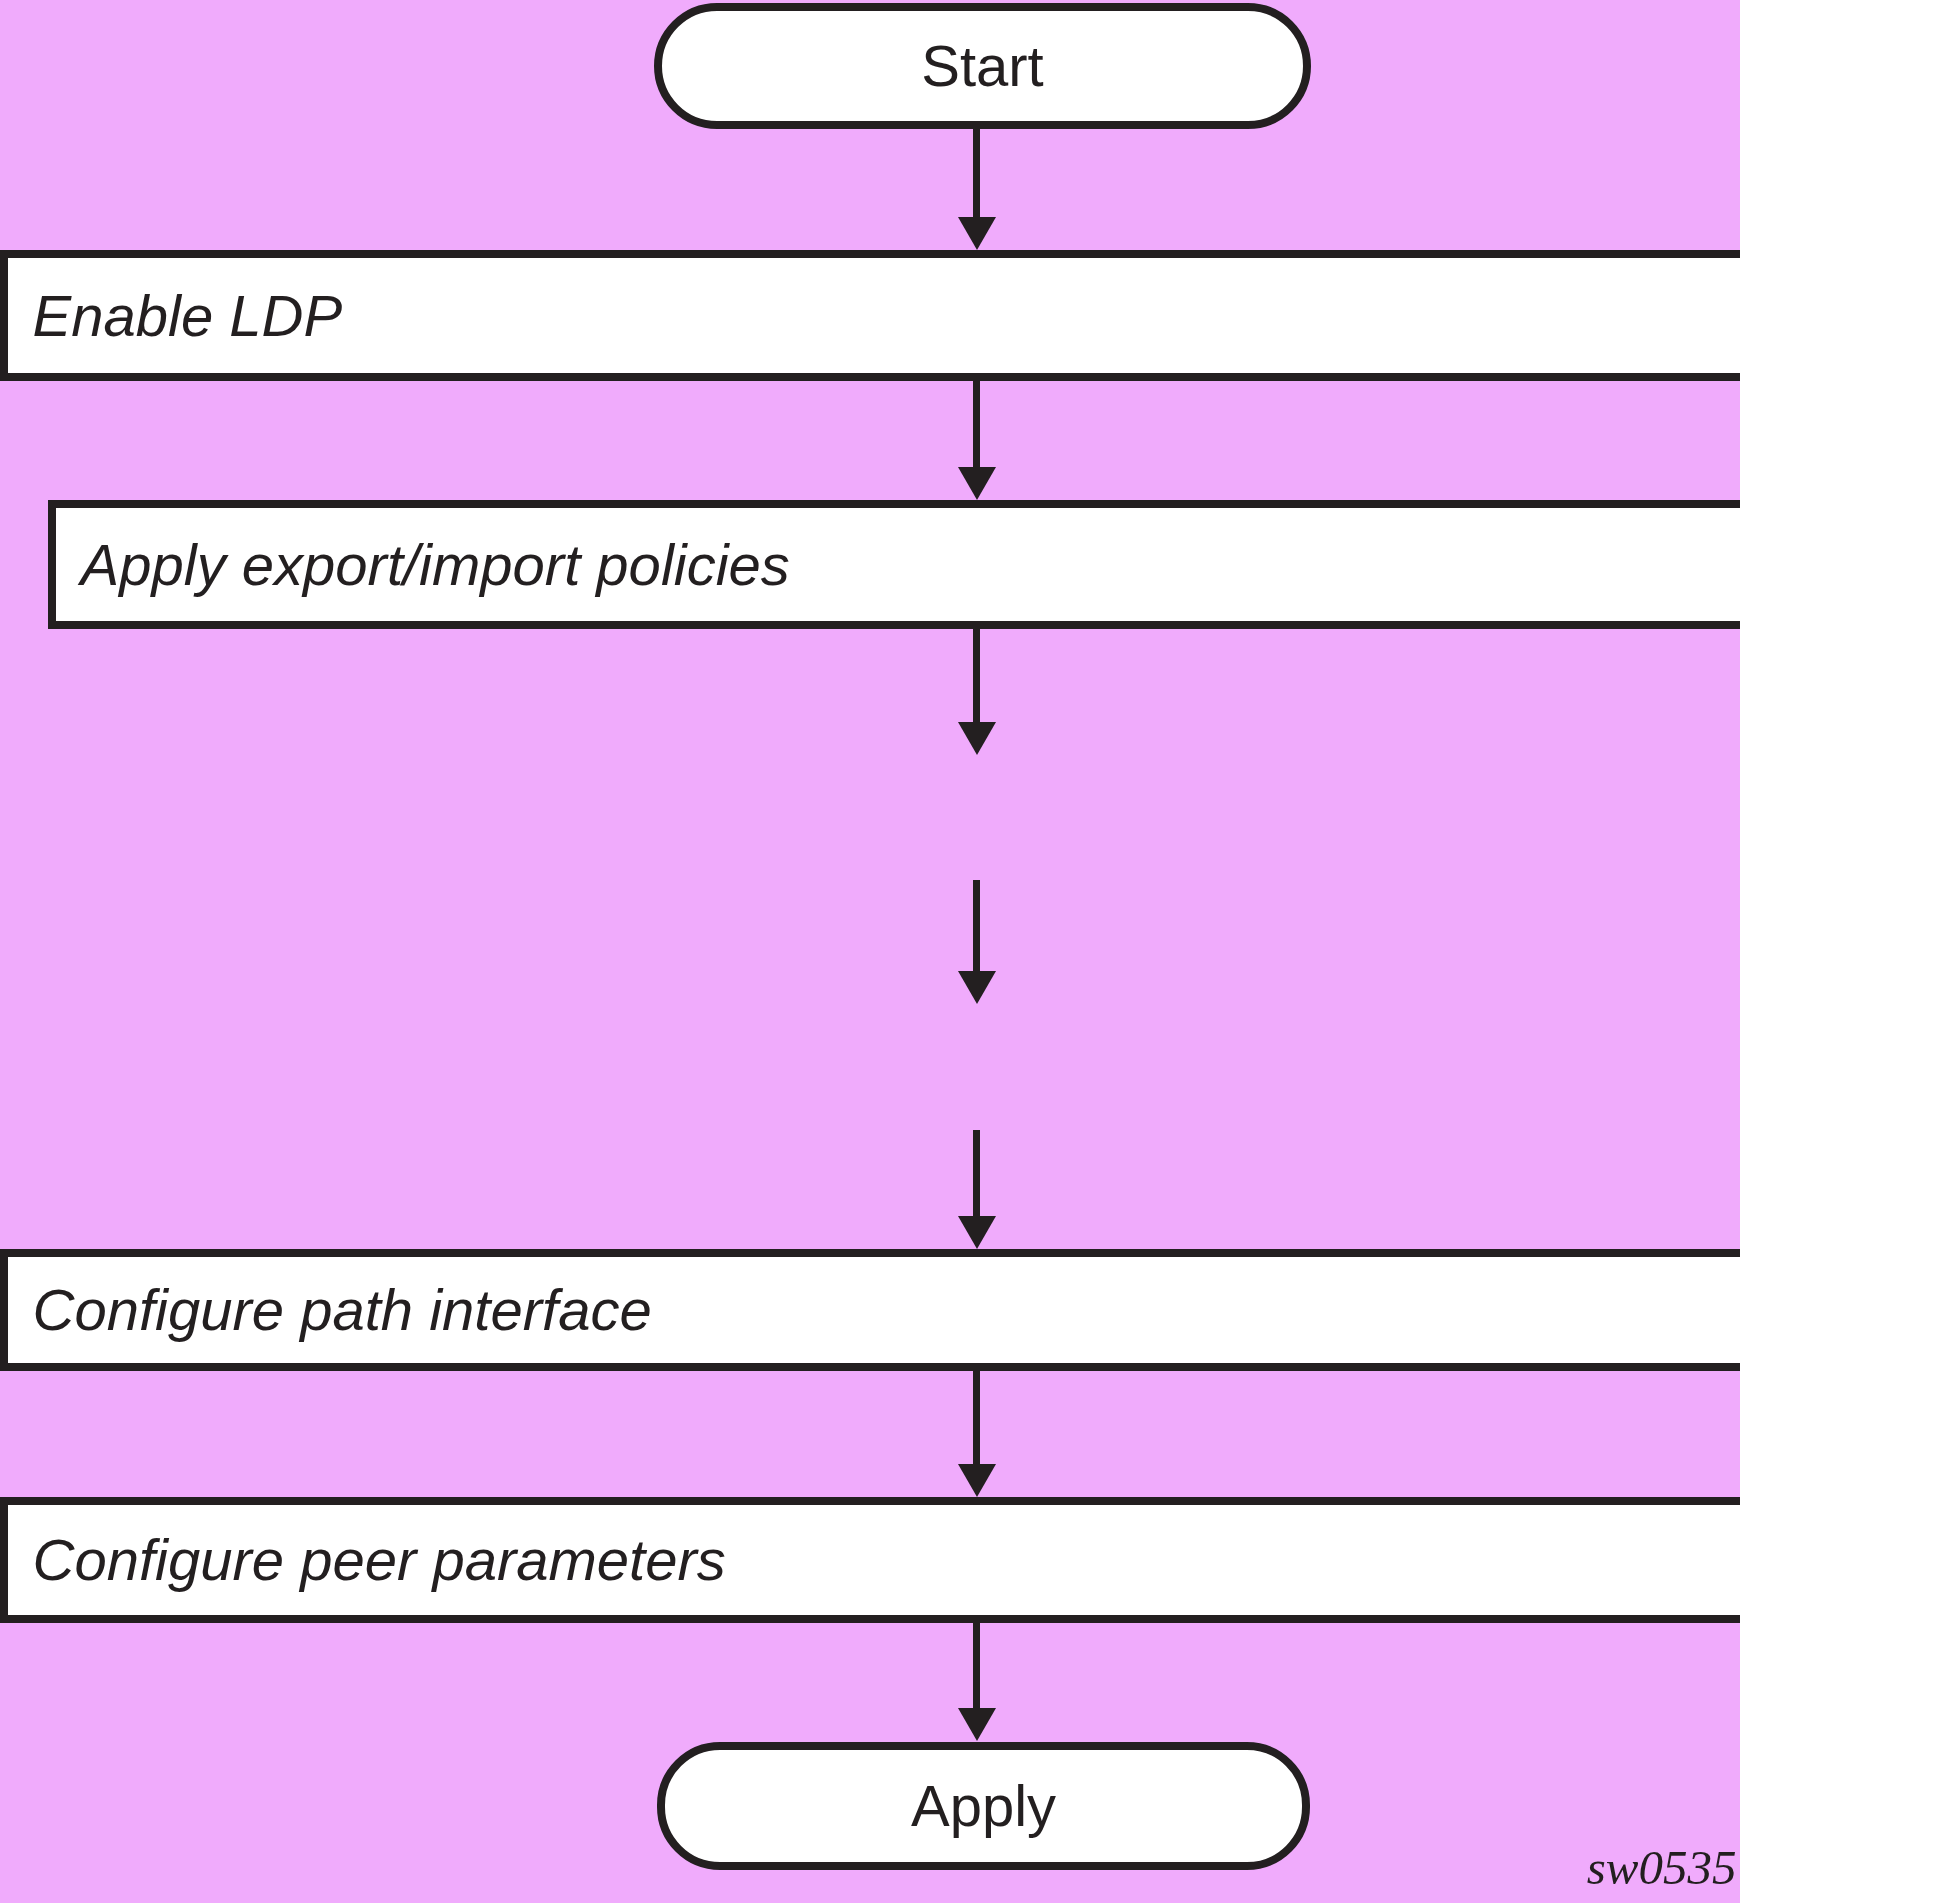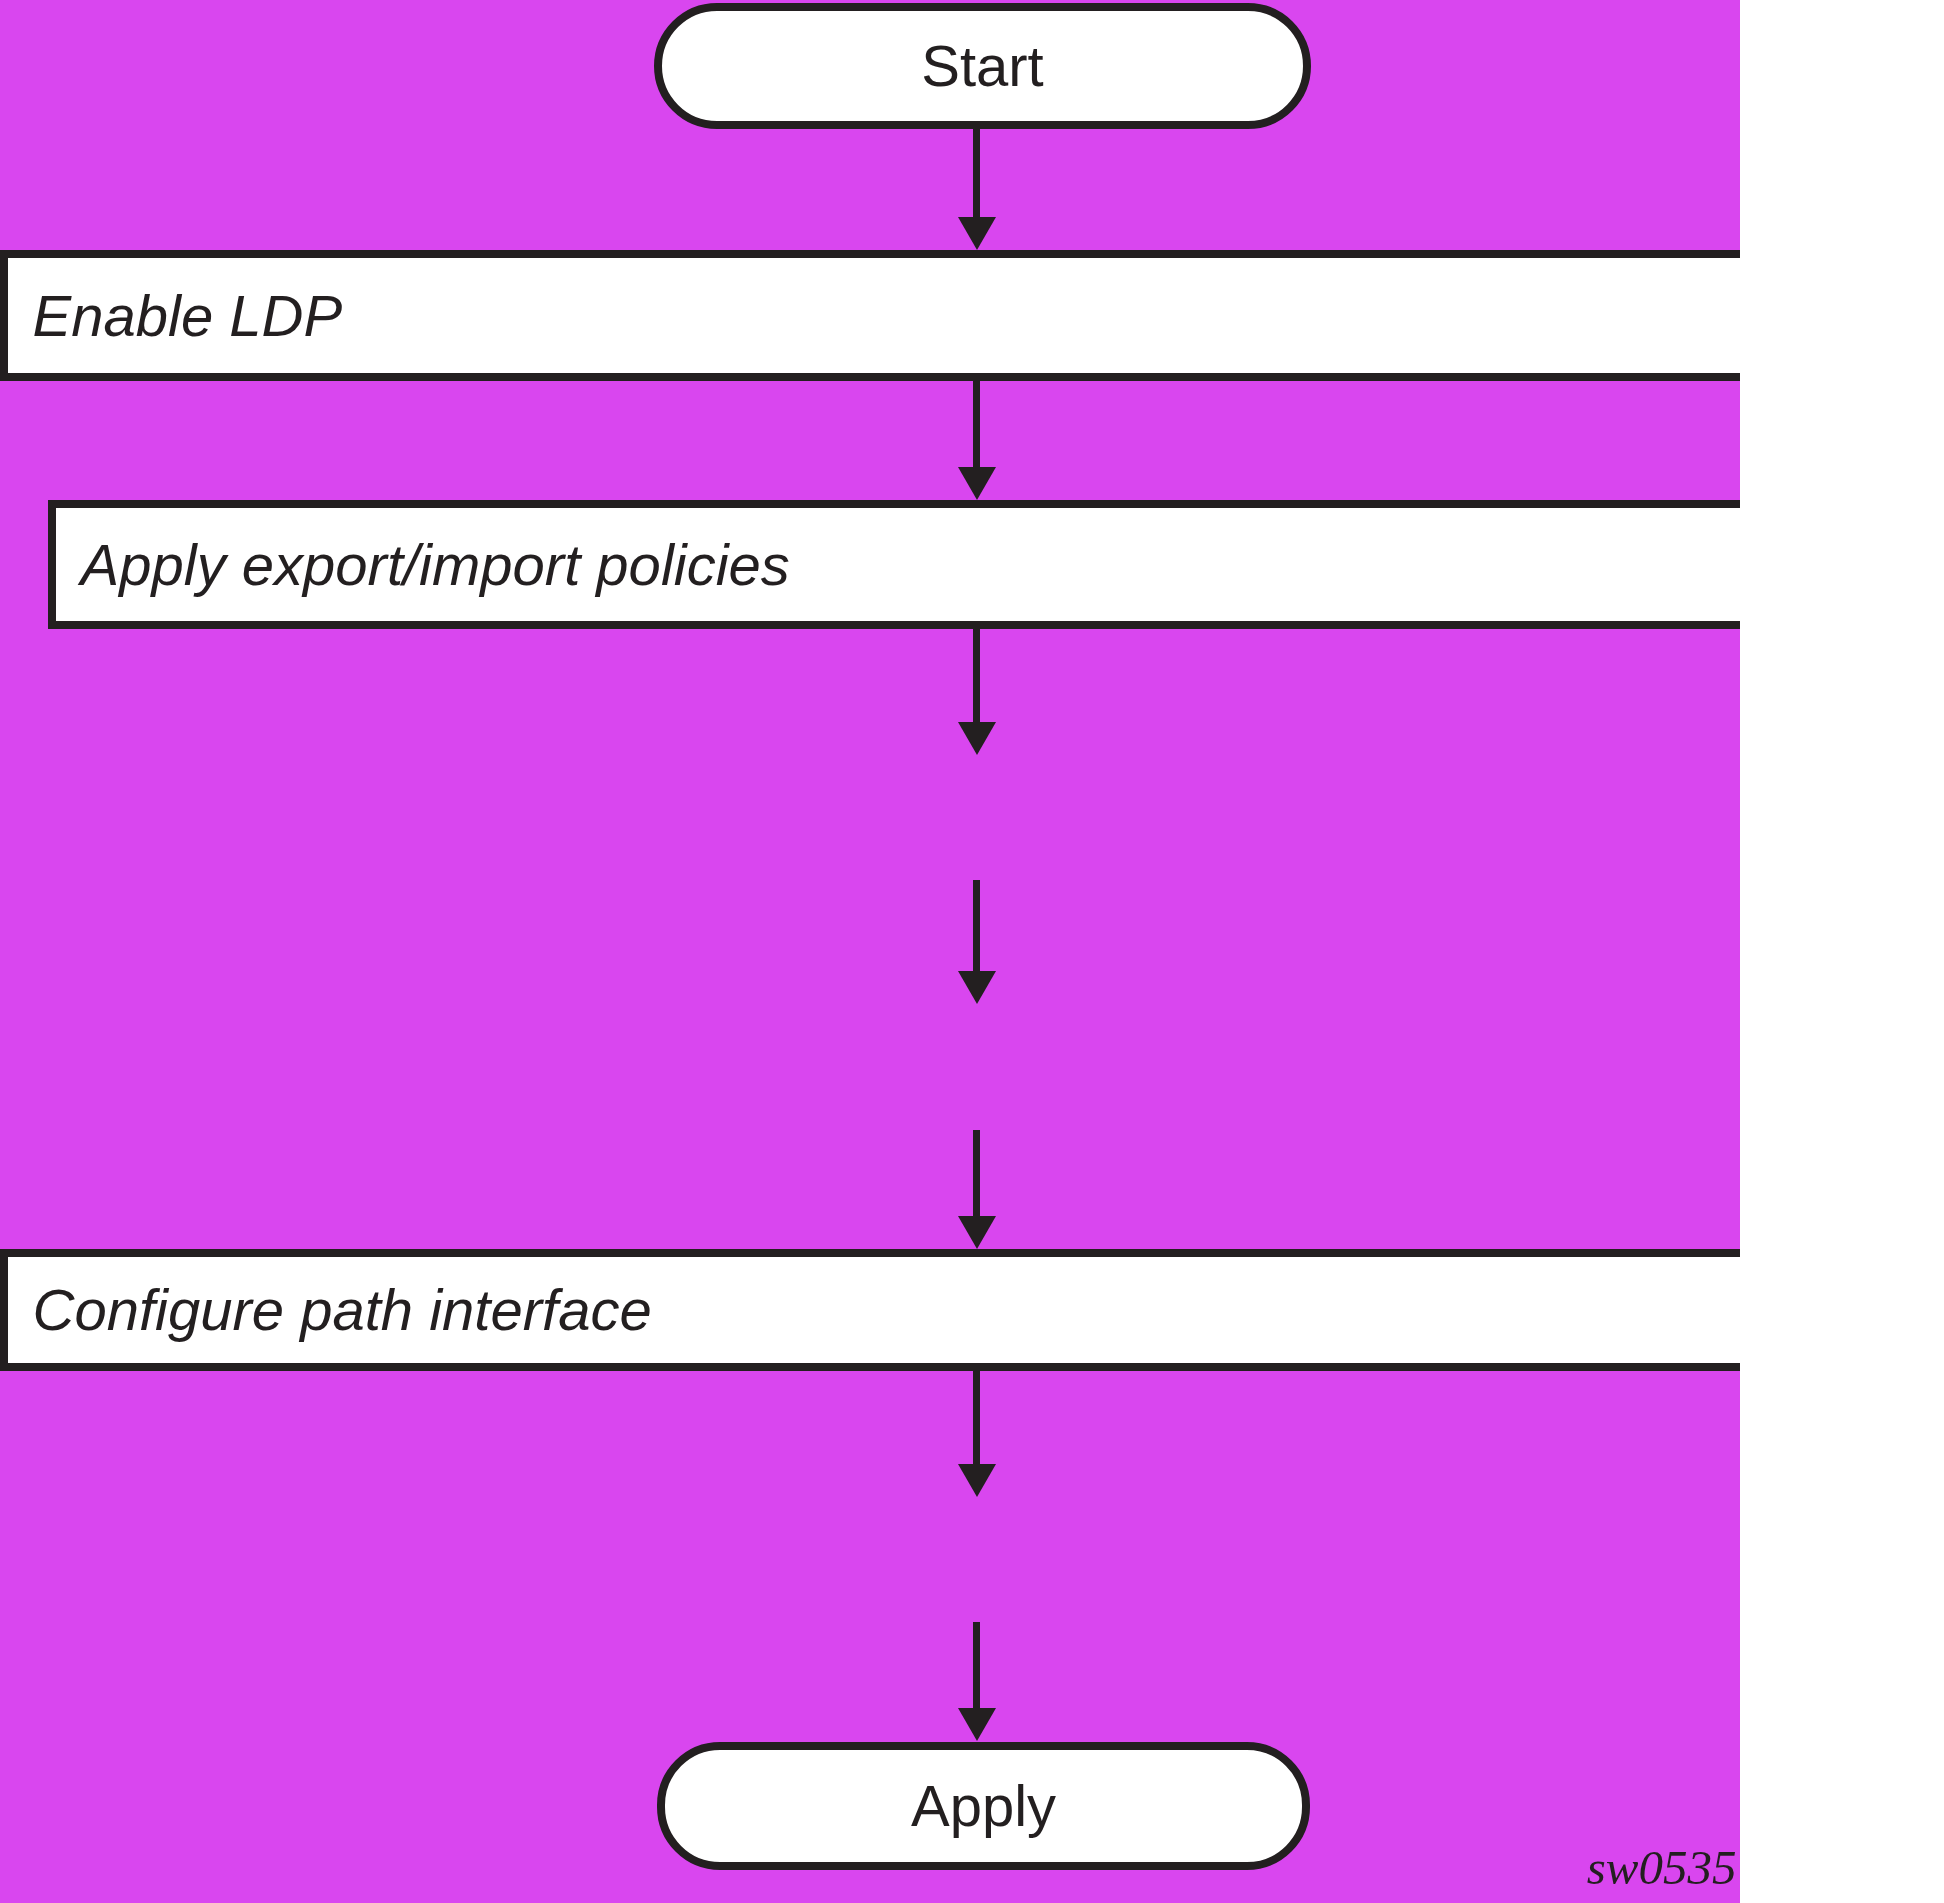--- a/index.html
+++ b/index.html
@@ -4,21 +4,21 @@
 <style>
   html, body {
     margin: 0;
     padding: 0;
     background: #ffffff;
   }
   .canvas {
     position: relative;
     width: 1740px;
     height: 1903px;
-    background: #d946ef;
+    background: #f0abfc;
     font-family: "Liberation Sans", "DejaVu Sans", sans-serif;
     color: #231f20;
     overflow: hidden;
   }
   .node-label {
     display: block;
     text-align: center;
     font-size: 58px;
     line-height: 1.1;
     color: #231f20;
@@ -125,20 +125,23 @@
 
   <div class="process" style="top:1249px; height:122px;">
     <span class="node-label">Configure path interface</span>
   </div>
 
   <div class="flow-arrow" style="top:1371px; height:126px;">
     <div class="stem"></div>
     <div class="head"></div>
   </div>
 
+  <div class="process" style="top:1497px; height:126px;">
+    <span class="node-label">Configure peer parameters</span>
+  </div>
 
   <div class="flow-arrow" style="top:1622px; height:119px;">
     <div class="stem"></div>
     <div class="head"></div>
   </div>
 
   <div class="terminal" style="left:657px; top:1742px; width:653px; height:128px;">
     <span class="node-label">Apply</span>
   </div>
 

